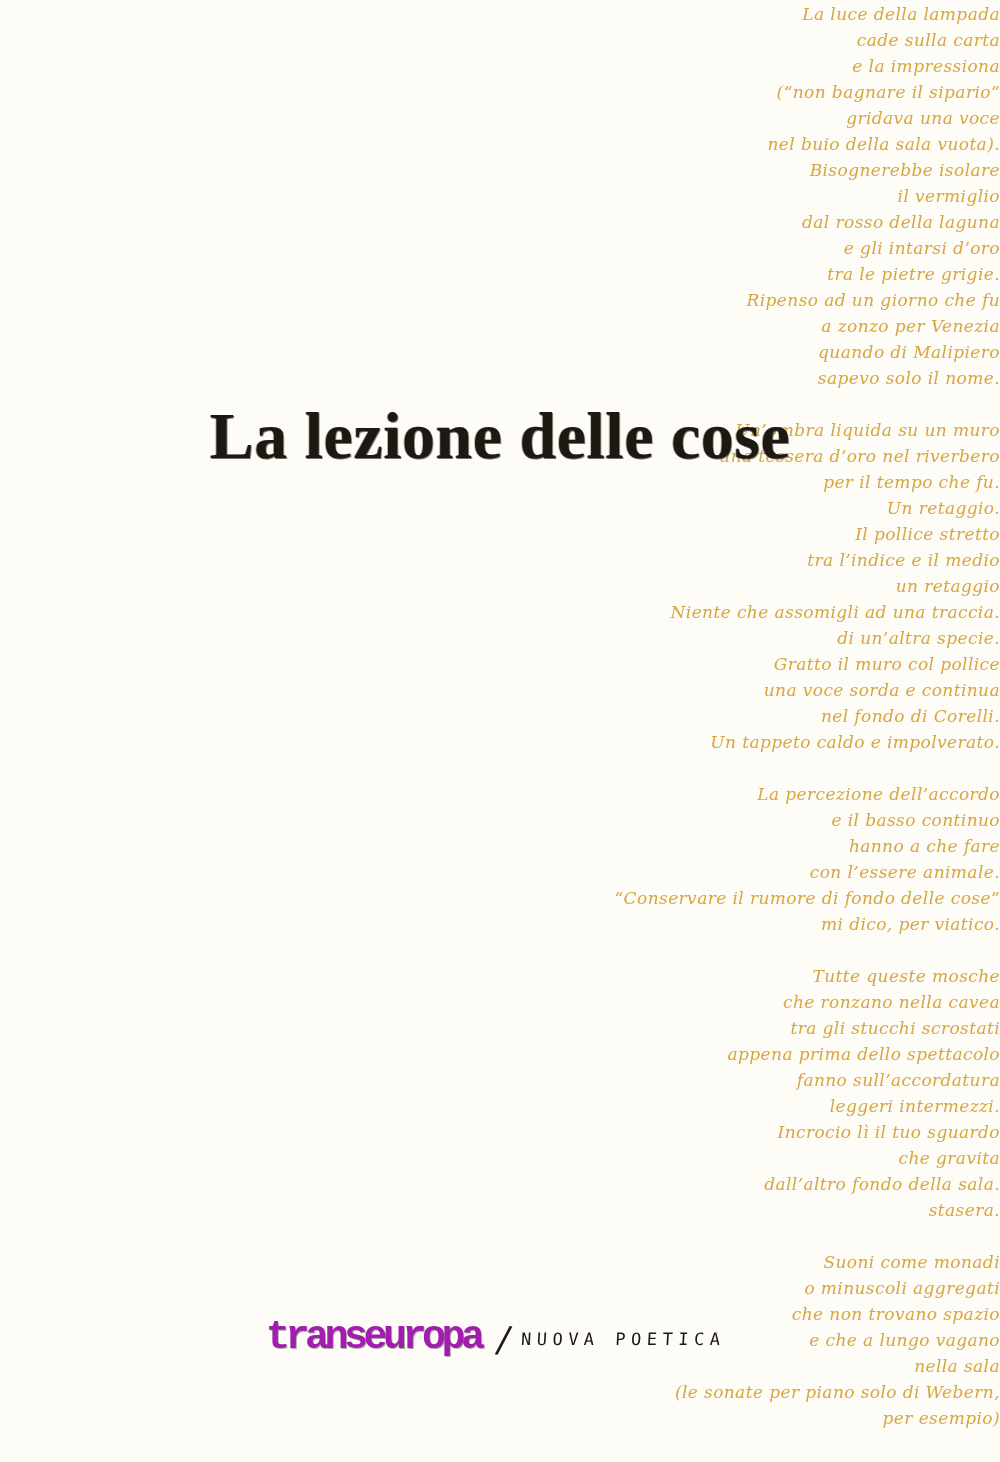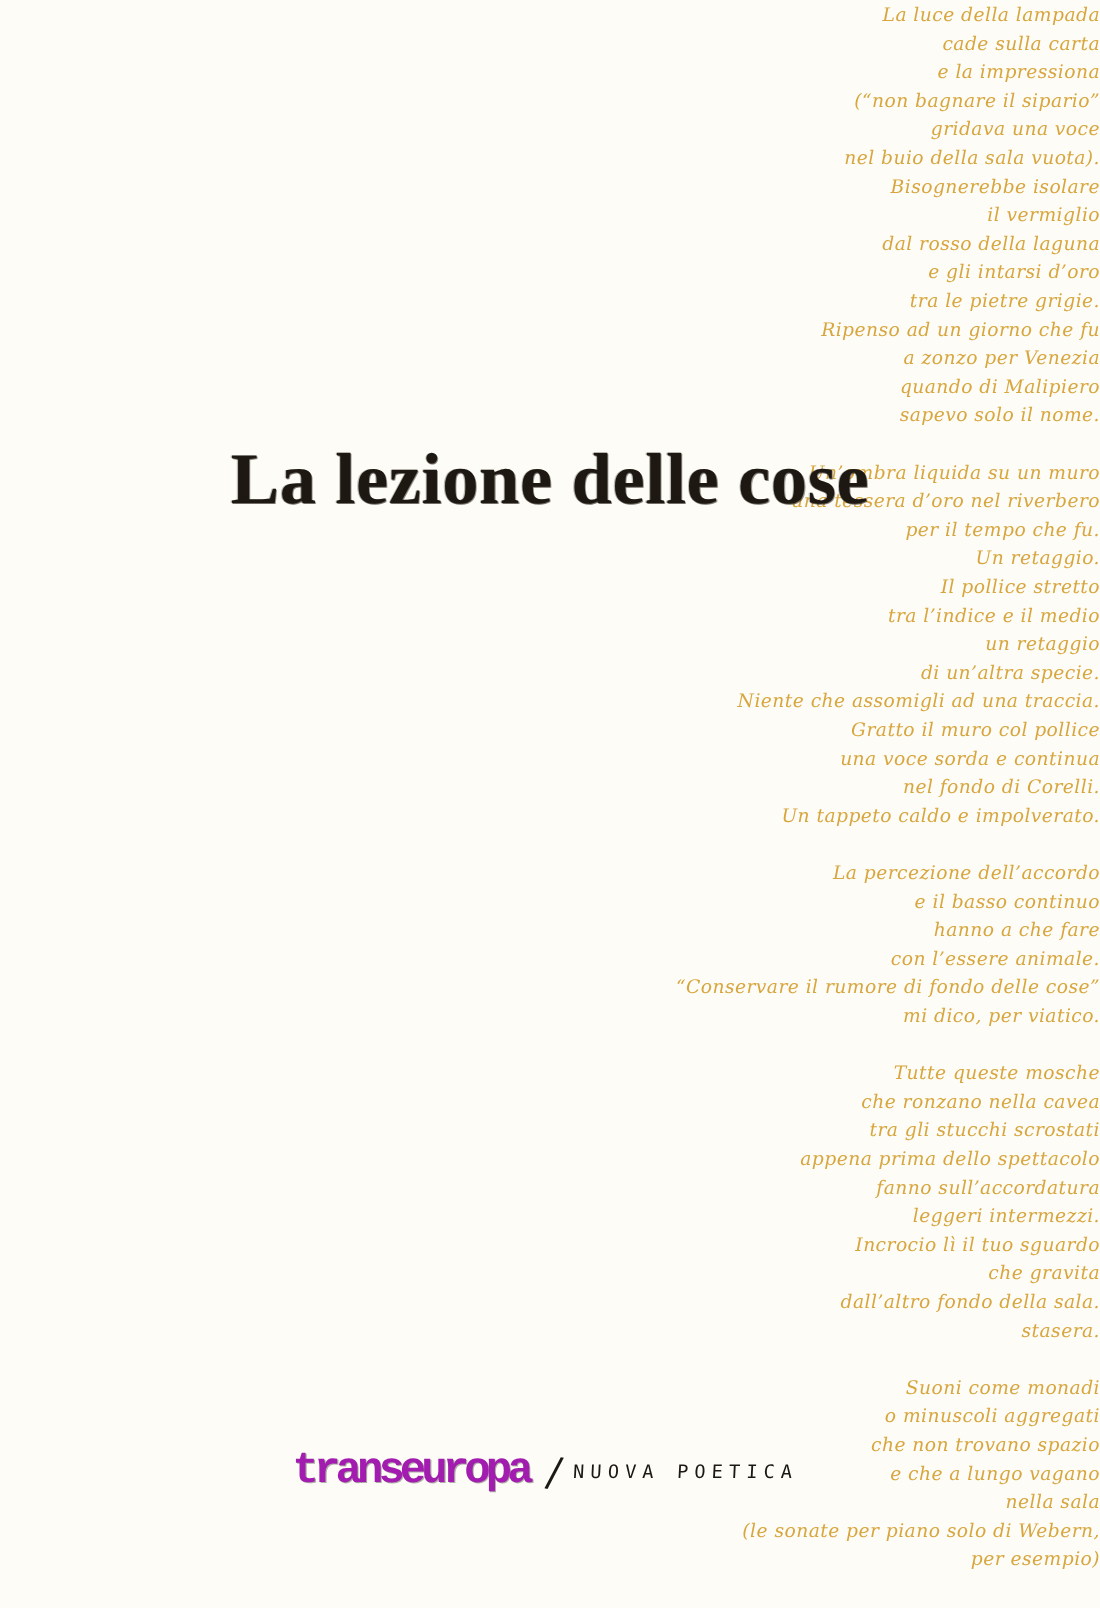--- a/index.html
+++ b/index.html
@@ -106,22 +106,22 @@
       <div class="poem-line">quando di Malipiero</div>
       <div class="poem-line">sapevo solo il nome.</div>
       <div class="poem-line"></div>
       <div class="poem-line">Un’ombra liquida su un muro</div>
       <div class="poem-line">una tessera d’oro nel riverbero</div>
       <div class="poem-line">per il tempo che fu.</div>
       <div class="poem-line">Un retaggio.</div>
       <div class="poem-line">Il pollice stretto</div>
       <div class="poem-line">tra l’indice e il medio</div>
       <div class="poem-line">un retaggio</div>
+      <div class="poem-line">Niente che assomigli ad una traccia.</div>
       <div class="poem-line">di un’altra specie.</div>
-      <div class="poem-line">Niente che assomigli ad una traccia.</div>
       <div class="poem-line">Gratto il muro col pollice</div>
       <div class="poem-line">una voce sorda e continua</div>
       <div class="poem-line">nel fondo di Corelli.</div>
       <div class="poem-line">Un tappeto caldo e impolverato.</div>
       <div class="poem-line"></div>
       <div class="poem-line">La percezione dell’accordo</div>
       <div class="poem-line">e il basso continuo</div>
       <div class="poem-line">hanno a che fare</div>
       <div class="poem-line">con l’essere animale.</div>
       <div class="poem-line">“Conservare il rumore di fondo delle cose”</div>

